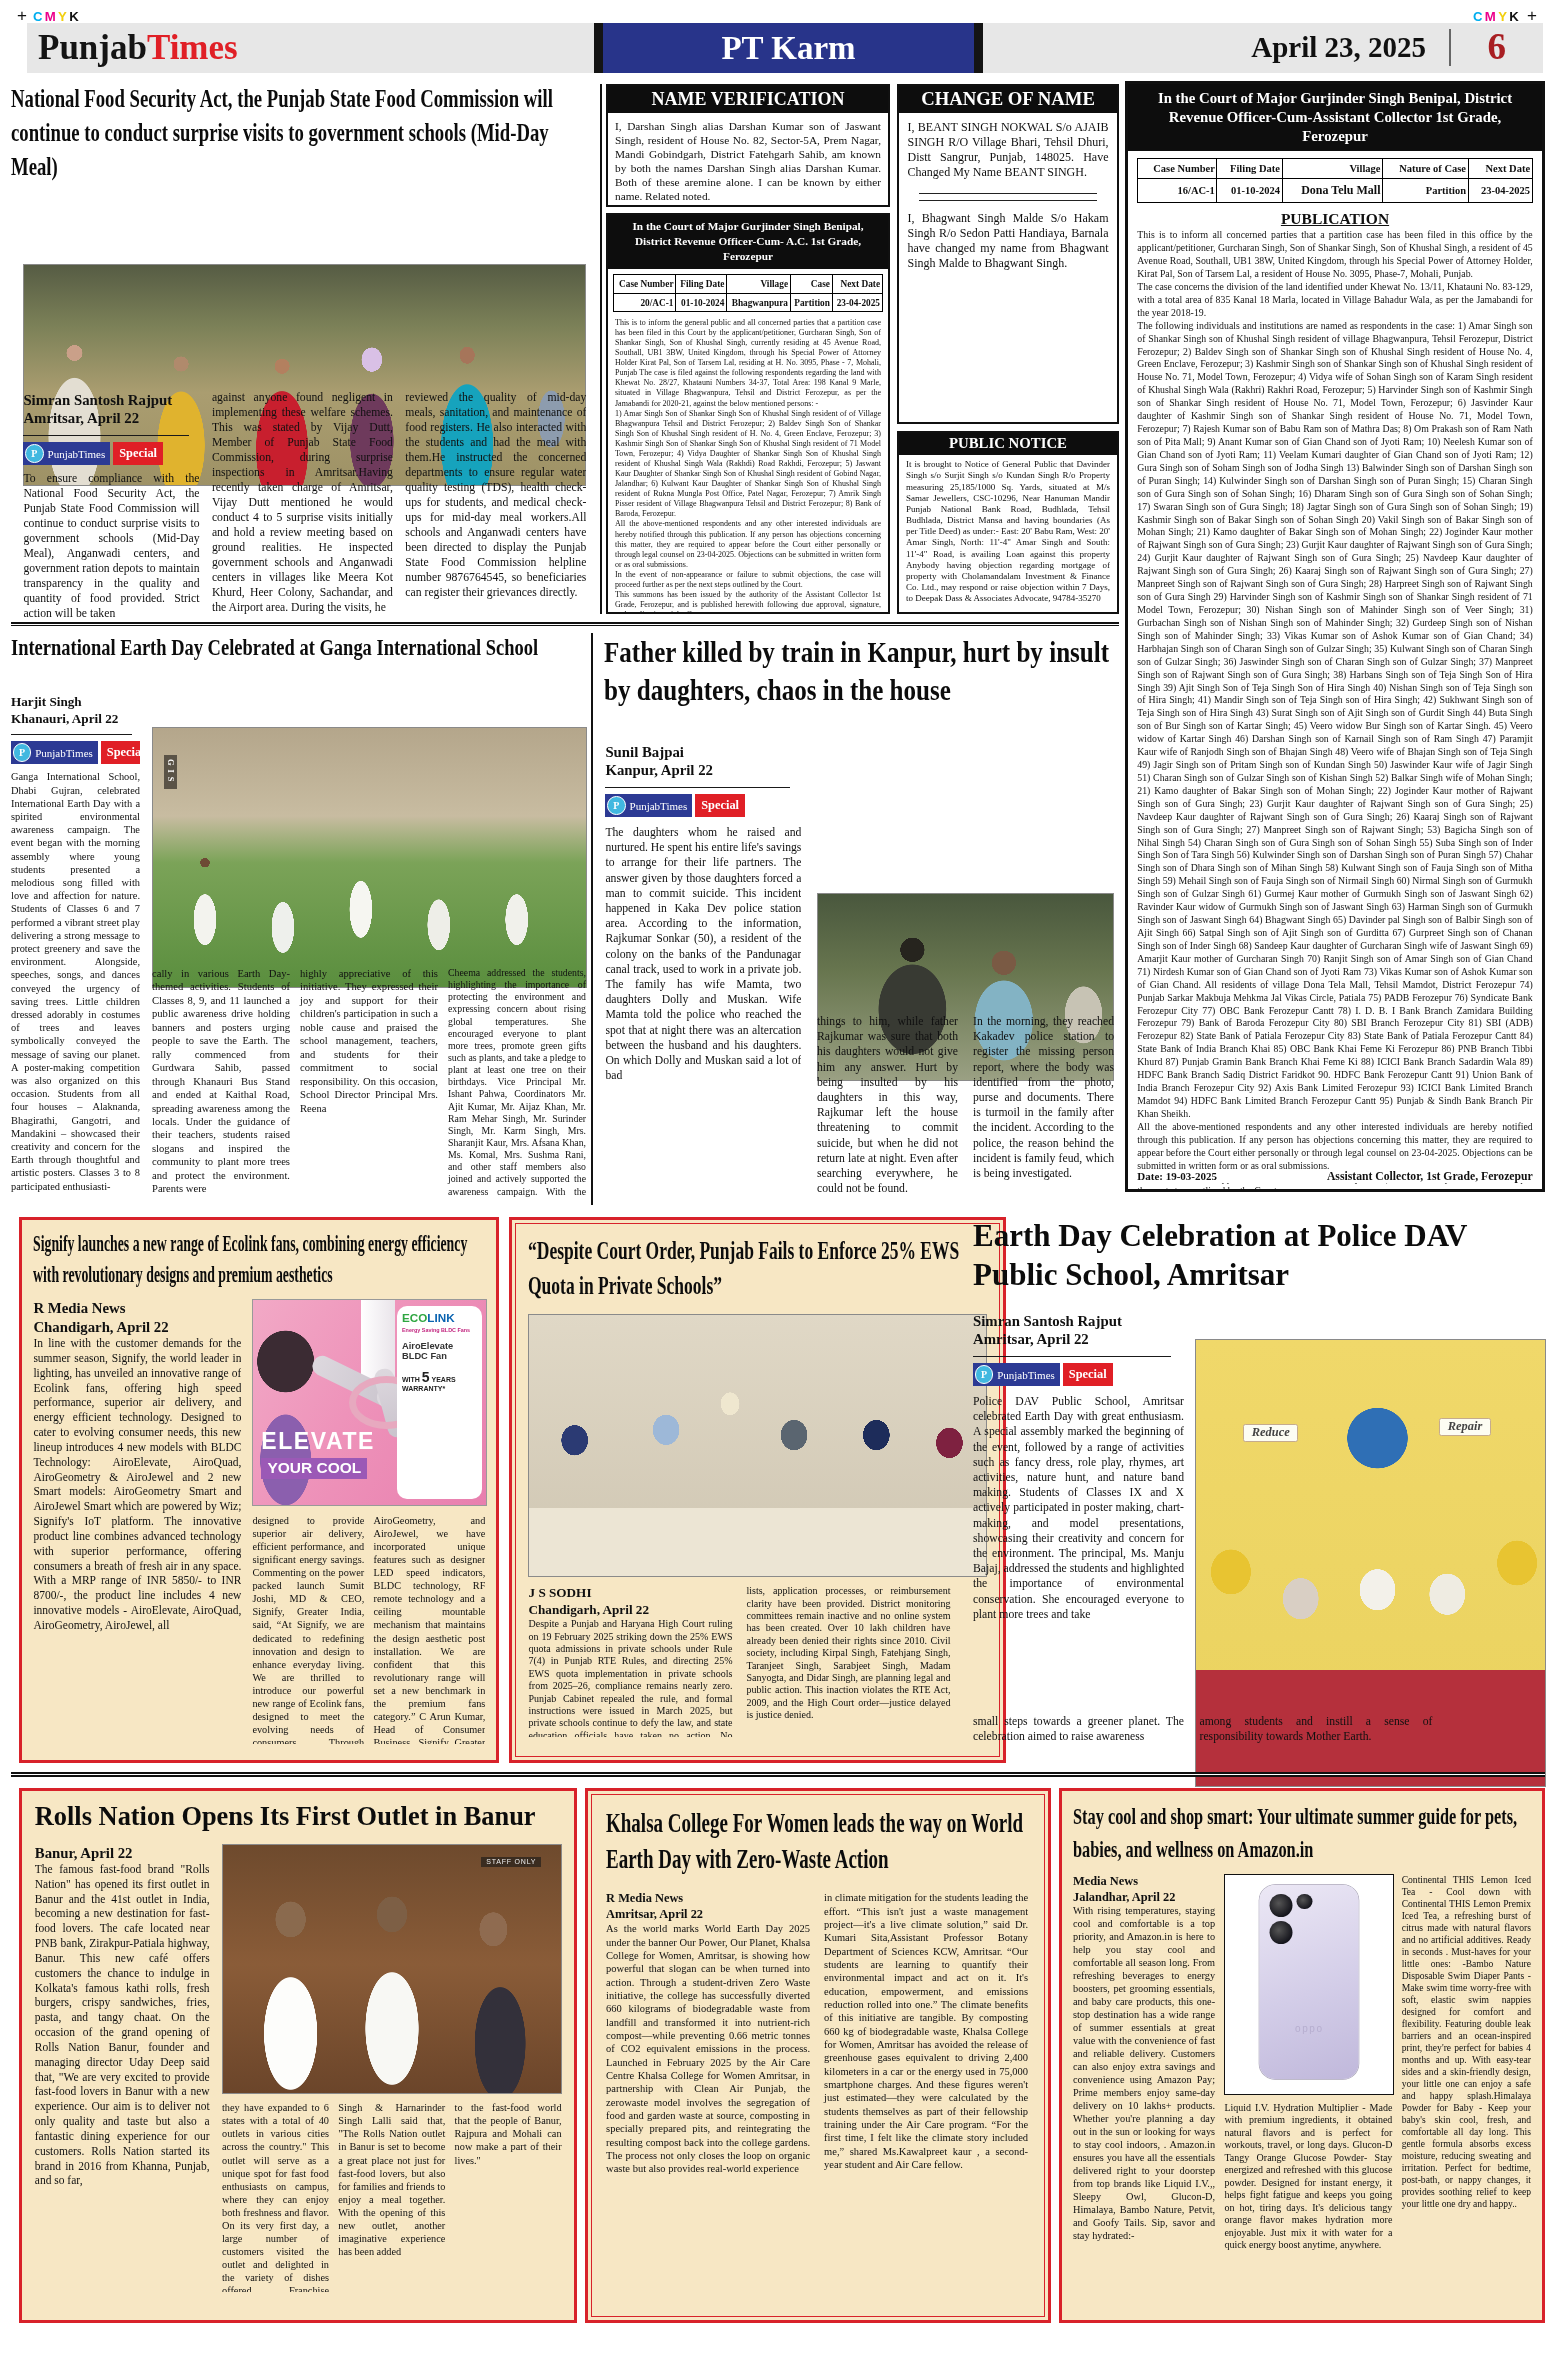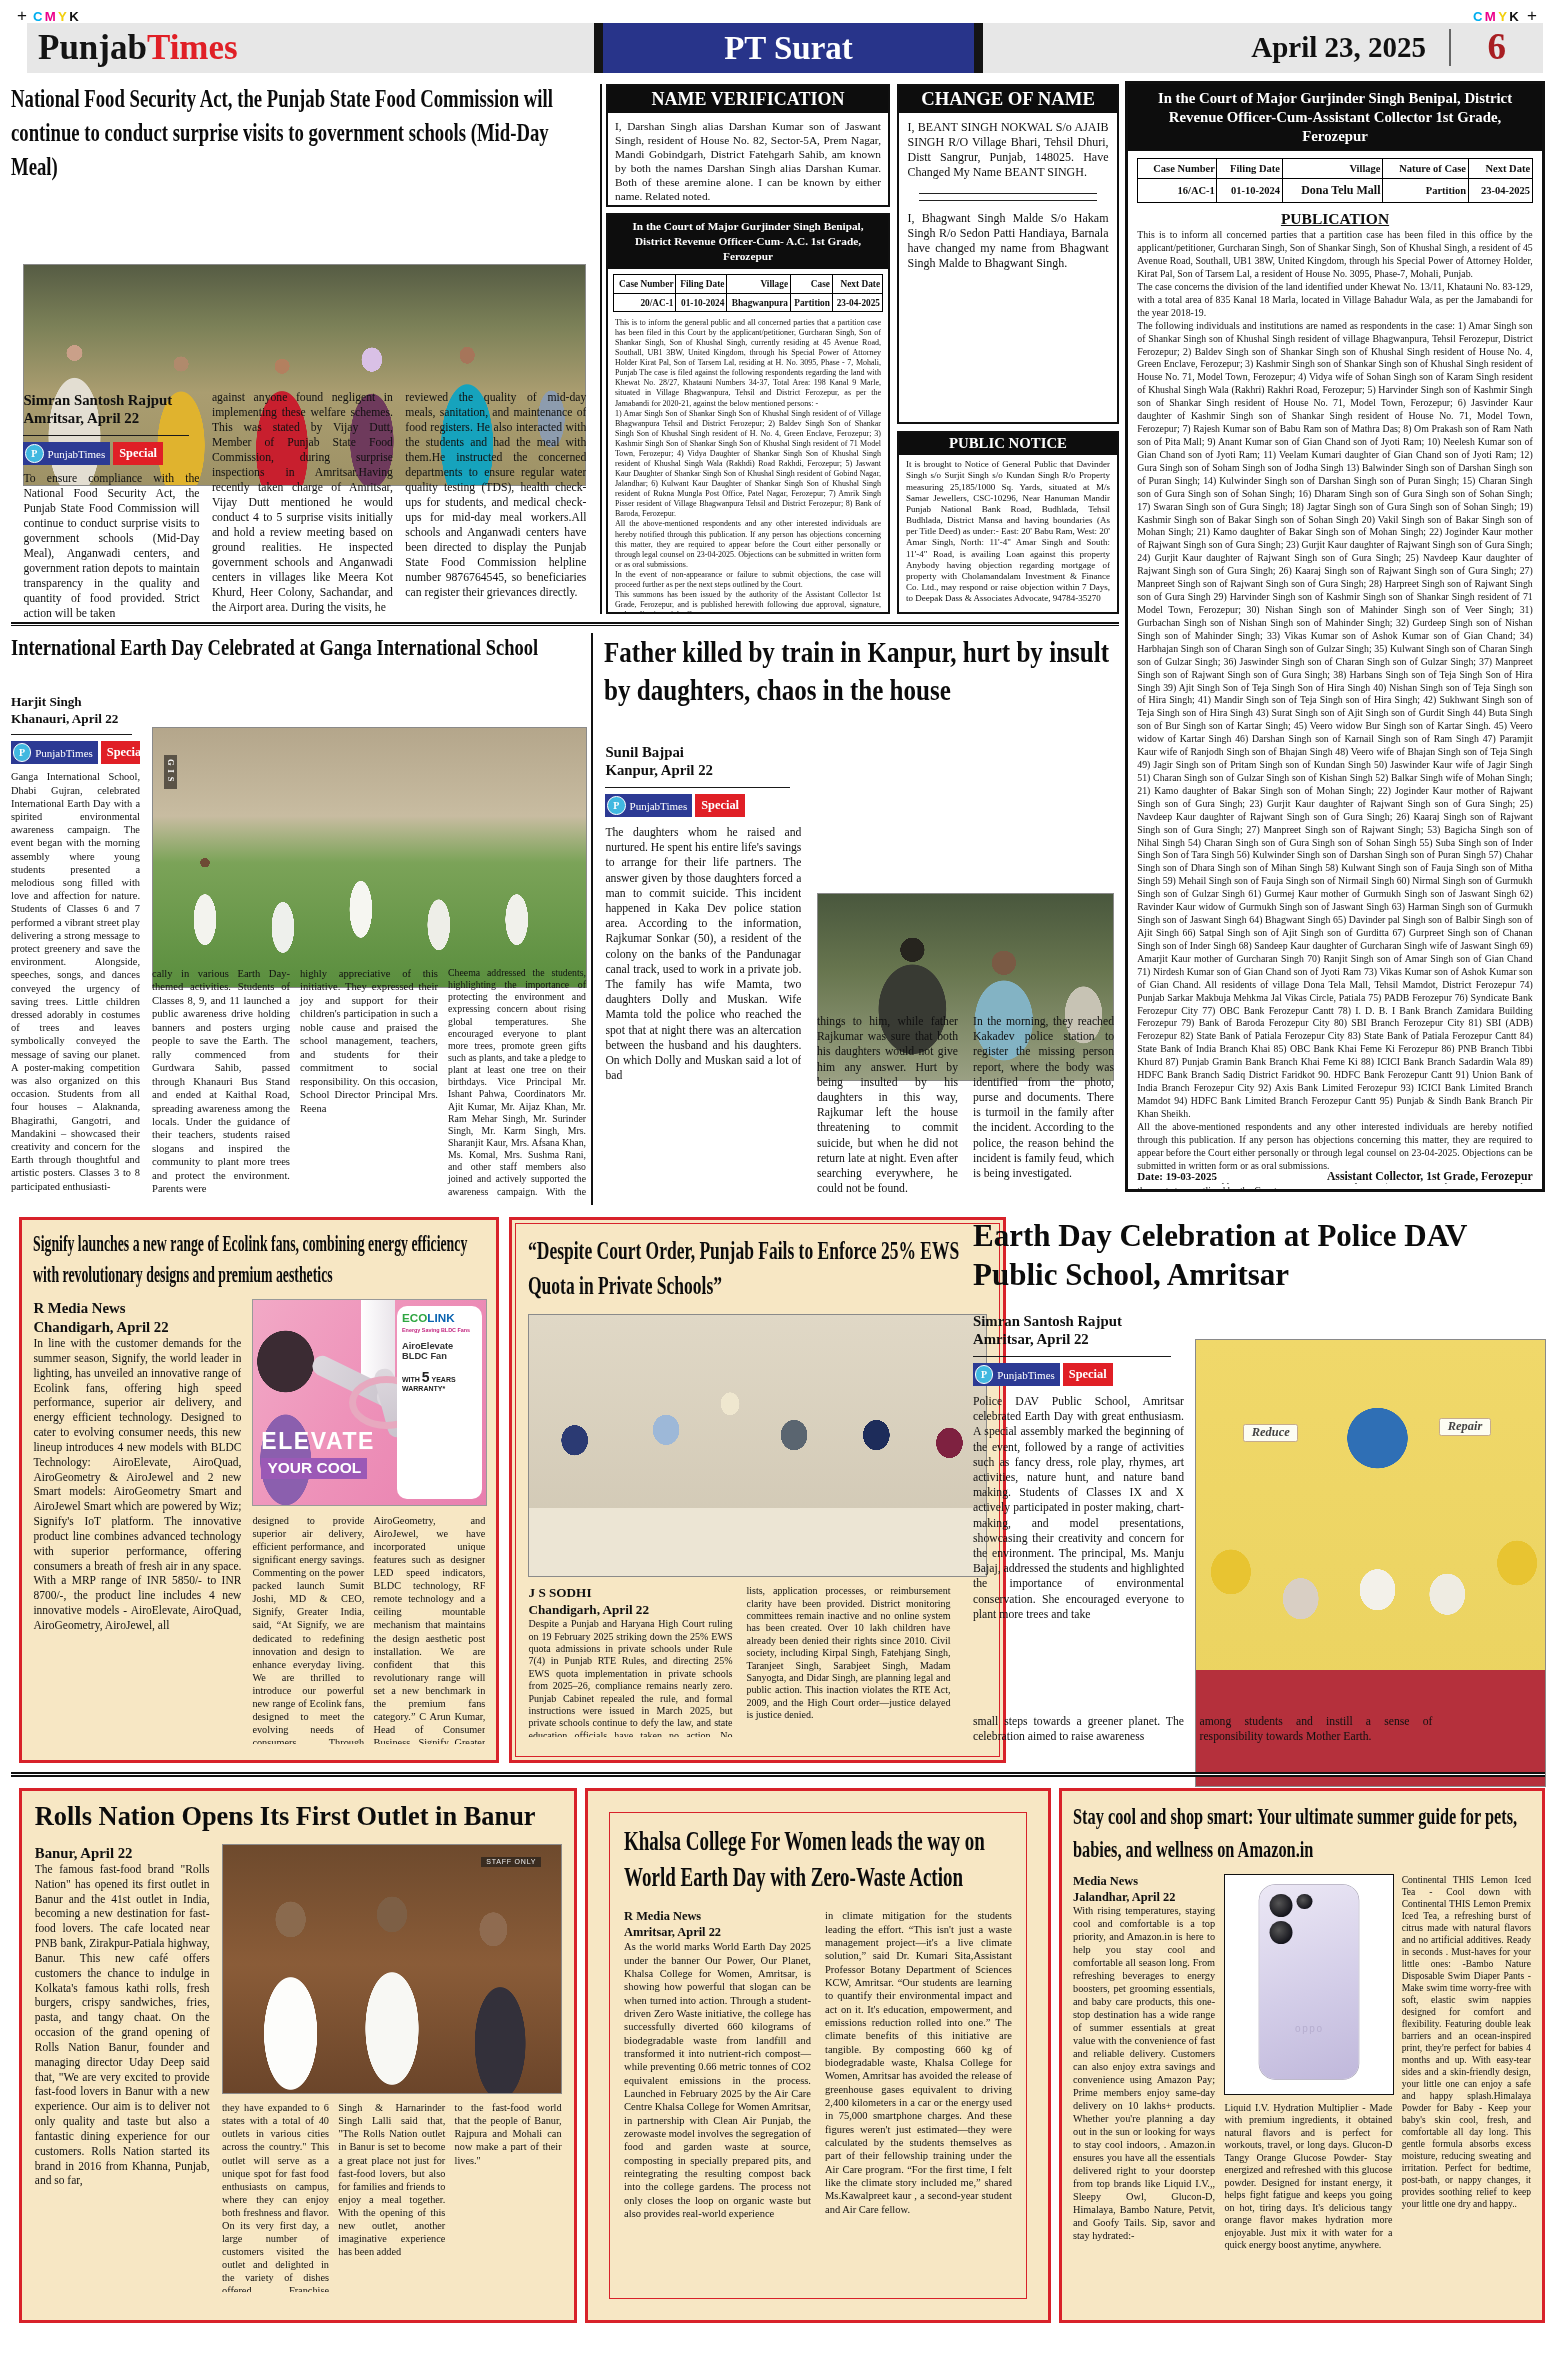--- a/index.html
+++ b/index.html
@@ -135,21 +135,21 @@
 </style>
 </head>
 <body>
 
 <div class="abs cmyk" style="left:17px;top:6.2px"><span class="x">+</span> <span class="c">C</span><span class="m">M</span><span class="y">Y</span><span class="k">K</span></div>
 <div class="abs cmyk" style="right:17px;top:6.2px"><span class="c">C</span><span class="m">M</span><span class="y">Y</span><span class="k">K</span> <span class="x">+</span></div>
 
 <div class="abs" style="left:27px;top:23px;width:1516px;height:50px;background:#e7e7e7">
   <div class="abs" style="left:11px;top:4.7px;font-size:35px;font-weight:bold"><span style="color:#141414">Punjab</span><span style="color:#e01f26">Times</span></div>
   <div class="abs" style="left:567px;top:0;width:389px;height:50px;background:#28348a;border-left:9.3px solid #141414;border-right:9.3px solid #141414;display:flex;align-items:center;justify-content:center;box-sizing:border-box">
-    <span style="color:#fff;font-weight:bold;font-size:33px">PT Surat</span>
+    <span style="color:#fff;font-weight:bold;font-size:33px">PT Karm</span>
   </div>
   <div class="abs" style="right:117px;top:7.8px;font-size:29px;font-weight:bold">April 23, 2025</div>
   <div class="abs vrule" style="right:92px;top:6.2px;width:1.6px;height:37px;background:#666"></div>
   <div class="abs" style="right:37px;top:1.6px;font-size:37px;font-weight:bold;color:#a81e22">6</div>
 </div>
 
 <div class="abs" style="left:11px;top:82px;width:588px;height:538px">
   <div class="hl cond" style="font-size:26px;transform:scaleX(.72);width:139%;line-height:1.3">National Food Security Act, the Punjab State Food Commission will continue to conduct surprise visits to government schools (Mid-Day Meal)</div>
   <div class="ph ph-midday abs" style="left:12.4px;top:81px;width:563px;height:222px"></div>
   <div class="abs" style="left:12.4px;top:309px;width:563px;height:227px;display:flex;gap:12.4px;overflow:hidden">
@@ -396,21 +396,21 @@
       </div>
       <div style="display:flex;gap:9.3px;margin-top:7.8px;height:191px;overflow:hidden">
         <div class="just" style="width:107px;font-size:10.3px;line-height:1.27">they have expanded to 6 states with a total of 40 outlets in various cities across the country." This outlet will serve as a unique spot for fast food enthusiasts on campus, where they can enjoy both freshness and flavor. On its very first day, a large number of customers visited the outlet and delighted in the variety of dishes offered. Franchise Owner, Makhan</div>
         <div class="just" style="width:107px;font-size:10.3px;line-height:1.27">Singh &amp; Harnarinder Singh Lalli said that, "The Rolls Nation outlet in Banur is set to become a great place not just for fast-food lovers, but also for families and friends to enjoy a meal together. With the opening of this new outlet, another imaginative experience has been added</div>
         <div class="just" style="width:107px;font-size:10.3px;line-height:1.27">to the fast-food world that the people of Banur, Rajpura and Mohali can now make a part of their lives."</div>
       </div>
     </div>
   </div>
 </div>
 
-<div class="abs cream" style="left:585px;top:1788px;width:466px;height:535px;padding:18px">
+<div class="abs cream" style="left:585px;top:1788px;width:466px;height:535px;padding:0">
   <div class="cream2" style="padding:11px 14px;overflow:hidden">
     <div class="hl cond" style="font-size:26.4px;transform:scaleX(.72);width:138%;line-height:1.35">Khalsa College For Women leads the way on World Earth Day with Zero-Waste Action</div>
     <div style="display:flex;gap:14px;margin-top:14px;height:381px;overflow:hidden">
       <div style="width:204px">
         <div class="byl" style="font-size:12.4px">R Media News</div>
         <div class="byl" style="font-size:12.4px">Amritsar, April 22</div>
         <div class="just" style="font-size:10.5px;line-height:1.27">As the world marks World Earth Day 2025 under the banner Our Power, Our Planet, Khalsa College for Women, Amritsar, is showing how powerful that slogan can be when turned into action. Through a student-driven Zero Waste initiative, the college has successfully diverted 660 kilograms of biodegradable waste from landfill and transformed it into nutrient-rich compost—while preventing 0.66 metric tonnes of CO2 equivalent emissions in the process. Launched in February 2025 by the Air Care Centre Khalsa College for Women Amritsar, in partnership with Clean Air Punjab, the zerowaste model involves the segregation of food and garden waste at source, composting in specially prepared pits, and reintegrating the resulting compost back into the college gardens. The process not only closes the loop on organic waste but also provides real-world experience</div>
       </div>
       <div class="just" style="width:204px;font-size:10.5px;line-height:1.27">in climate mitigation for the students leading the effort. “This isn't just a waste management project—it's a live climate solution,” said Dr. Kumari Sita,Assistant Professor Botany Department of Sciences KCW, Amritsar. “Our students are learning to quantify their environmental impact and act on it. It's education, empowerment, and emissions reduction rolled into one.” The climate benefits of this initiative are tangible. By composting 660 kg of biodegradable waste, Khalsa College for Women, Amritsar has avoided the release of greenhouse gases equivalent to driving 2,400 kilometers in a car or the energy used in 75,000 smartphone charges. And these figures weren't just estimated—they were calculated by the students themselves as part of their fellowship training under the Air Care program. “For the first time, I felt like the climate story included me,” shared Ms.Kawalpreet kaur , a second-year student and Air Care fellow.</div>
     </div>

